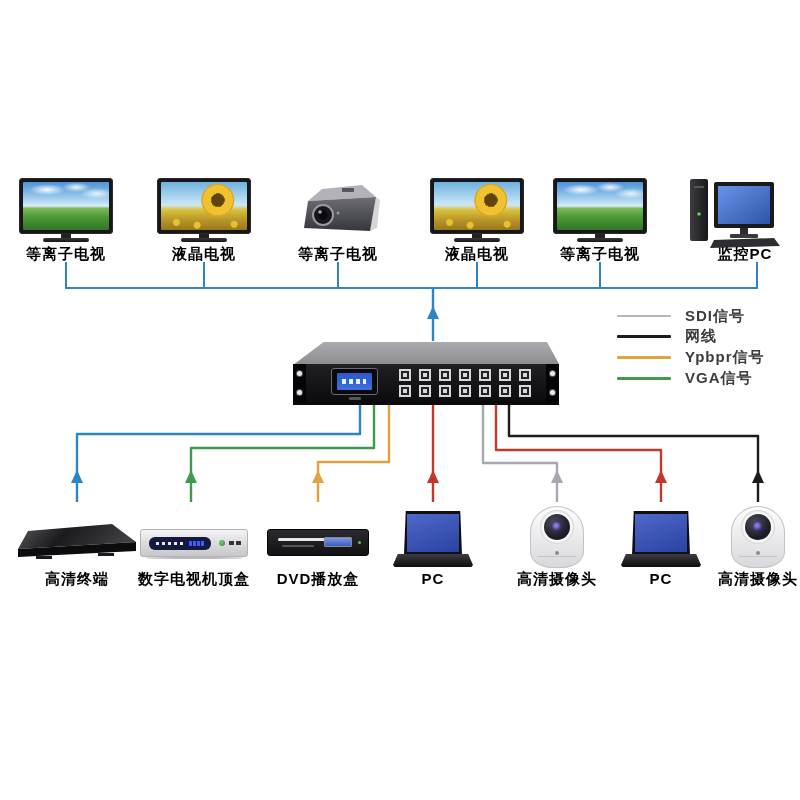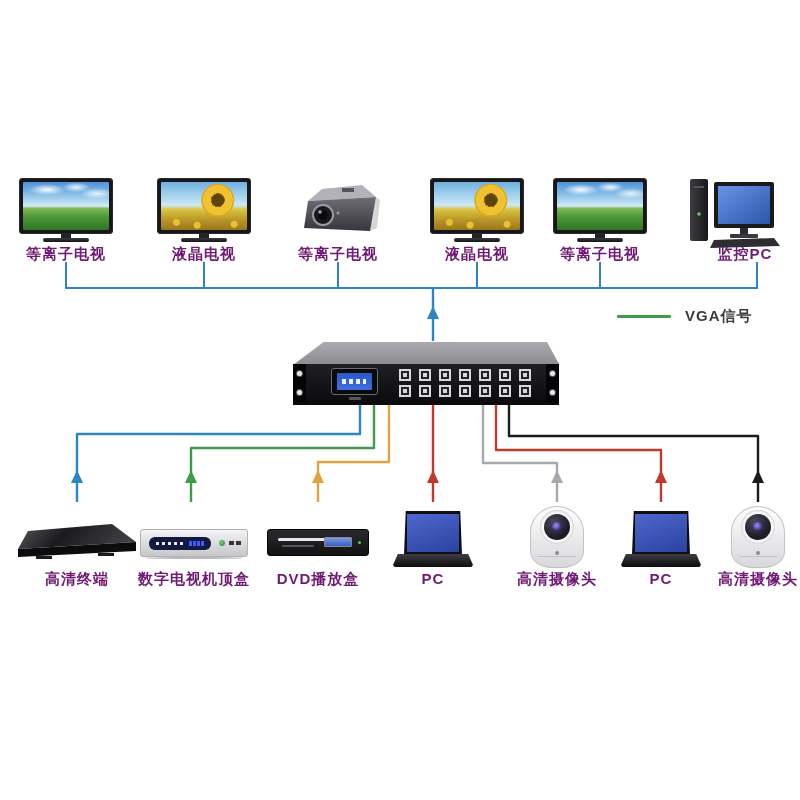--- a/index.html
+++ b/index.html
@@ -3,21 +3,21 @@
 <meta charset="utf-8">
 <style>
   html,body{margin:0;padding:0;background:#ffffff;}
   .stage{position:relative;width:800px;height:800px;background:#ffffff;overflow:hidden;
          font-family:"Liberation Sans","DejaVu Sans",sans-serif;}
   .stage *{box-sizing:border-box;}
   #wire-layer{position:absolute;left:0;top:0;width:800px;height:800px;z-index:1;}
 
   
   .dev-label{position:absolute;transform:translateX(-50%);white-space:nowrap;
-             font-size:15px;font-weight:700;color:#701a75;letter-spacing:1px;z-index:3;}
+             font-size:15px;font-weight:700;color:#000000;letter-spacing:1px;z-index:3;}
 
   
   .tv{position:absolute;width:94px;z-index:2;}
   .tv-frame{width:94px;height:56px;background:#17171a;border:1px solid #2a2a2e;border-radius:3px;padding:3px;}
   .tv-screen{width:100%;height:100%;border-radius:1px;}
   .screen-field{background:
     radial-gradient(ellipse 26px 8px at 28% 16%, rgba(255,255,255,.95), rgba(255,255,255,0) 70%),
     radial-gradient(ellipse 20px 7px at 62% 11%, rgba(255,255,255,.9), rgba(255,255,255,0) 70%),
     radial-gradient(ellipse 24px 8px at 86% 24%, rgba(255,255,255,.8), rgba(255,255,255,0) 70%),
     linear-gradient(to bottom,#4f93d6 0%,#7fb8e6 22%,#b8dcf2 42%,#d8edf8 50%,#7fb857 55%,#4e9a38 72%,#2f7526 100%);}
@@ -245,20 +245,32 @@
         <div class="mx-btn"></div>
         <div class="mx-btn"></div>
         <div class="mx-btn"></div>
         <div class="mx-btn"></div>
       </div>
   </div>
   <div class="mx-base"></div>
 
   <div class="legend">
       <div class="legend-row">
+        <span class="legend-line" style="background: rgb(178, 181, 185); height: 2px;"></span>
+        <span class="legend-label">SDI信号</span>
+      </div>
+      <div class="legend-row">
+        <span class="legend-line" style="background: rgb(28, 28, 28); height: 3px;"></span>
+        <span class="legend-label">网线</span>
+      </div>
+      <div class="legend-row">
+        <span class="legend-line" style="background: rgb(224, 163, 62); height: 3px;"></span>
+        <span class="legend-label">Ypbpr信号</span>
+      </div>
+      <div class="legend-row">
         <span class="legend-line" style="background: rgb(63, 154, 74); height: 3px;"></span>
         <span class="legend-label">VGA信号</span>
       </div>
     </div>
 
   <svg style="position:absolute;left:16px;top:522px;z-index:2" width="124" height="40">
     <defs>
       <linearGradient id="termTop" x1="0" y1="0" x2="1" y2="0.2">
         <stop offset="0" stop-color="#57575c"></stop>
           <stop offset="0.45" stop-color="#1b1b1e"></stop>

